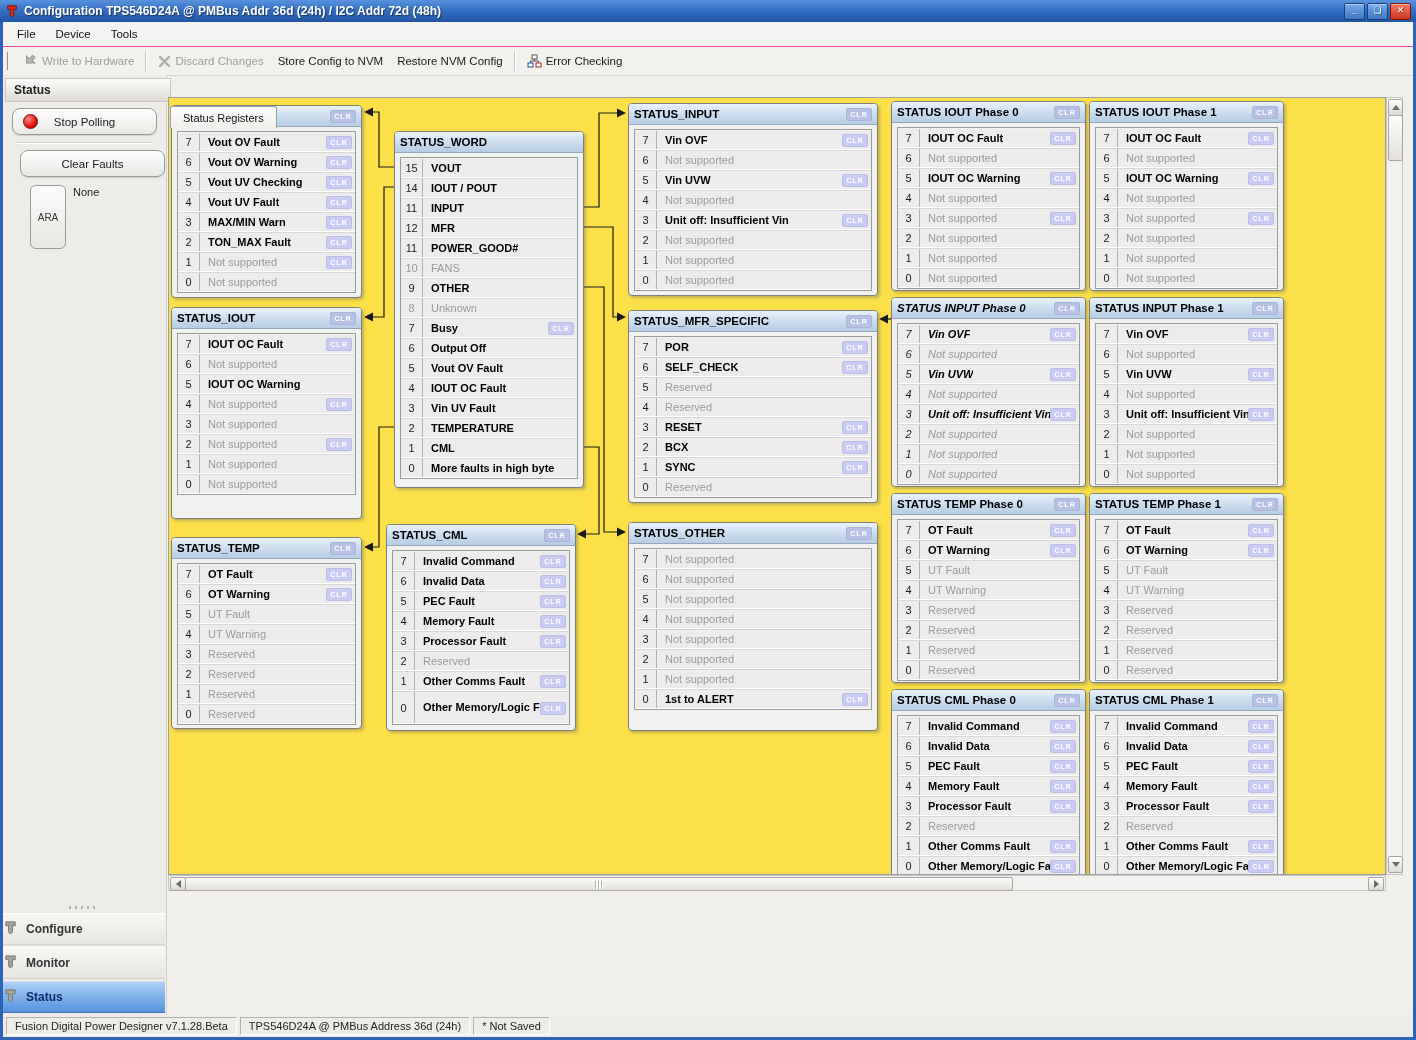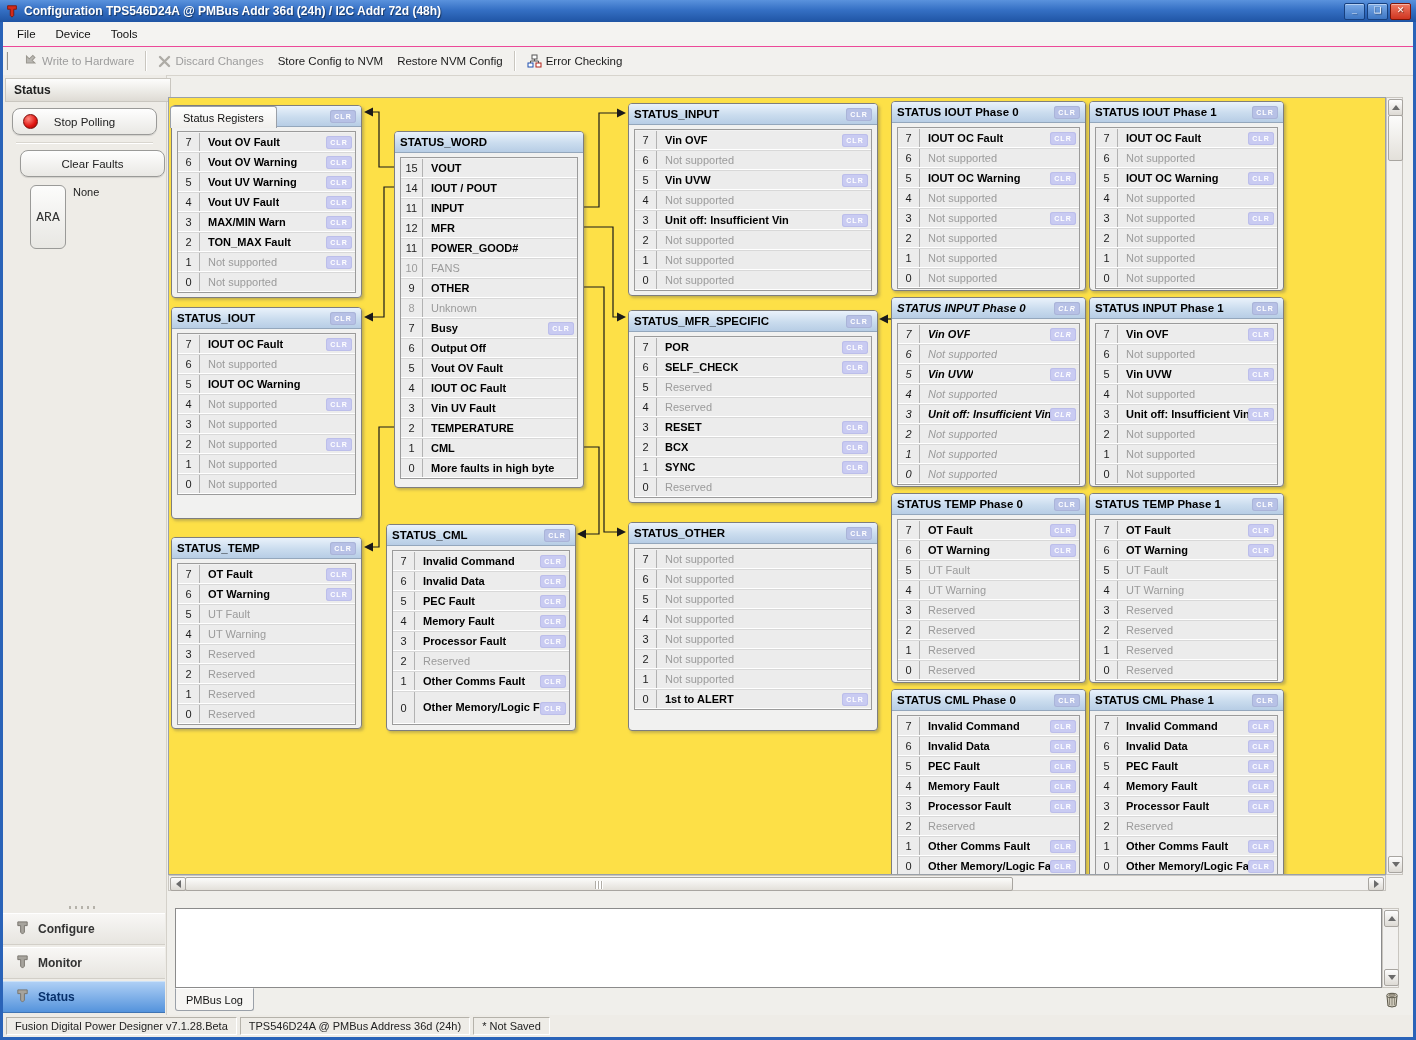--- a/index.html
+++ b/index.html
@@ -52,30 +52,30 @@
     background:linear-gradient(#fefefe,#e9e8e4);
     font-size:11.5px;color:#222;display:flex;align-items:center;justify-content:center;
     box-shadow:0 1px 1px rgba(0,0,0,.12);
   }
   .led{position:absolute;left:10px;width:13px;height:13px;border-radius:50%;
     background:radial-gradient(circle at 35% 30%,#ff8a80,#e01410 60%,#8e0a06);border:1px solid #7c0b07;}
   .side-sep{position:absolute;left:13px;top:67px;width:137px;height:0;border-top:1px solid #d9d6cf;border-bottom:1px solid #fff;}
   .ara-btn{
     position:absolute;left:27px;top:110px;width:34px;height:62px;
     border:1px solid #9a9a98;border-radius:6px;background:linear-gradient(#fcfcfb,#e8e7e3);
-    font-size:13px;color:#333;display:flex;align-items:center;justify-content:center;font-family:Liberation Mono, monospace;
+    font-size:10px;color:#333;display:flex;align-items:center;justify-content:center;
   }
   .ara-val{position:absolute;left:70px;top:111px;font-size:11px;color:#222;}
   .splitter{position:absolute;left:66px;top:831px;width:30px;height:3px;
     background:repeating-linear-gradient(90deg,#b5b2aa 0 2px,transparent 2px 6px);}
   .nav-btn{
     position:absolute;left:0;width:162px;height:32px;
     background:linear-gradient(#f8f7f5,#e7e5e0);
     border-top:1px solid #fff;border-bottom:1px solid #d2cfc8;
-    display:flex;align-items:center;gap:8px;padding-left:12px;box-sizing:border-box;
+    display:flex;align-items:center;gap:8px;box-sizing:border-box;
     font-size:12px;font-weight:bold;color:#333;
   }
   .nav-btn.active{background:linear-gradient(#aecff5,#5493dc);border-top:1px solid #cde2f8;border-bottom:1px solid #3f74b4;color:#07306b;}
   
   .tabstrip{position:absolute;left:165px;top:53px;right:0;height:22px;}
   .tab{
     position:absolute;left:2px;top:0;height:21px;padding:0 12px;
     border:1px solid #9aa0a8;border-bottom:none;border-radius:3px 3px 0 0;
     background:linear-gradient(#fefefe,#f0efec);
     font-size:11px;color:#111;display:flex;align-items:center;z-index:3;margin-top:31px;
@@ -276,21 +276,21 @@
               <div class="lbl b">Vout OV Fault</div>
               <span class="clr">CLR</span>
             </div>
             <div class="bitrow">
               <div class="bit">6</div>
               <div class="lbl b">Vout OV Warning</div>
               <span class="clr">CLR</span>
             </div>
             <div class="bitrow">
               <div class="bit">5</div>
-              <div class="lbl b">Vout UV Warning</div>
+              <div class="lbl b">Vout UV Checking</div>
               <span class="clr">CLR</span>
             </div>
             <div class="bitrow">
               <div class="bit">4</div>
               <div class="lbl b">Vout UV Fault</div>
               <span class="clr">CLR</span>
             </div>
             <div class="bitrow">
               <div class="bit">3</div>
               <div class="lbl b">MAX/MIN Warn</div>
@@ -1013,38 +1013,20 @@
         <span class="arr left"></span>
       </div>
     <div class="sb-thumb" style="left:16px;top:1px;width:826px;height:12px;">
         <span class="hgrip"></span>
       </div>
     <div class="sb-btn" style="right:1px;top:1px;width:14px;height:12px;">
         <span class="arr right"></span>
       </div>
   </div>
 
-  <div class="logpanel">
-    <div class="logbox"></div>
-    <div class="sb" style="left:1214px;top:3px;width:17px;height:80px;">
-      <div class="sb-btn" style="left:1px;top:1px;width:13px;height:15px;">
-          <span class="arr up"></span>
-        </div>
-      <div class="sb-btn" style="left:1px;bottom:1px;width:13px;height:15px;">
-          <span class="arr down"></span>
-        </div>
-    </div>
-    <div class="logtab">PMBus Log</div>
-    <svg style="position:absolute;left:1216px;top:86px;" width="16" height="17" viewBox="0 0 16 17">
-      <path d="M3 5 L4 15 Q8 17 12 15 L13 5 Z" fill="#cfcabb" stroke="#5a5648" stroke-width="1"></path>
-      <path d="M5.5 6v8 M8 6.5v8 M10.5 6v8" stroke="#8d887a" stroke-width="1" fill="none"></path>
-      <ellipse cx="8" cy="4.5" rx="5.2" ry="2.2" fill="#e8e3d5" stroke="#5a5648"></ellipse>
-      <ellipse cx="8" cy="4.2" rx="3.4" ry="1.3" fill="#aaa494" stroke="#5a5648" stroke-width=".6"></ellipse>
-    </svg>
-  </div>
 
   <div class="statusbar">
     <div class="sb-cell">Fusion Digital Power Designer v7.1.28.Beta</div>
     <div class="sb-cell">TPS546D24A @ PMBus Address 36d (24h)</div>
     <div class="sb-cell">* Not Saved</div>
   </div>
 
 </div>
 
 </body></html>

